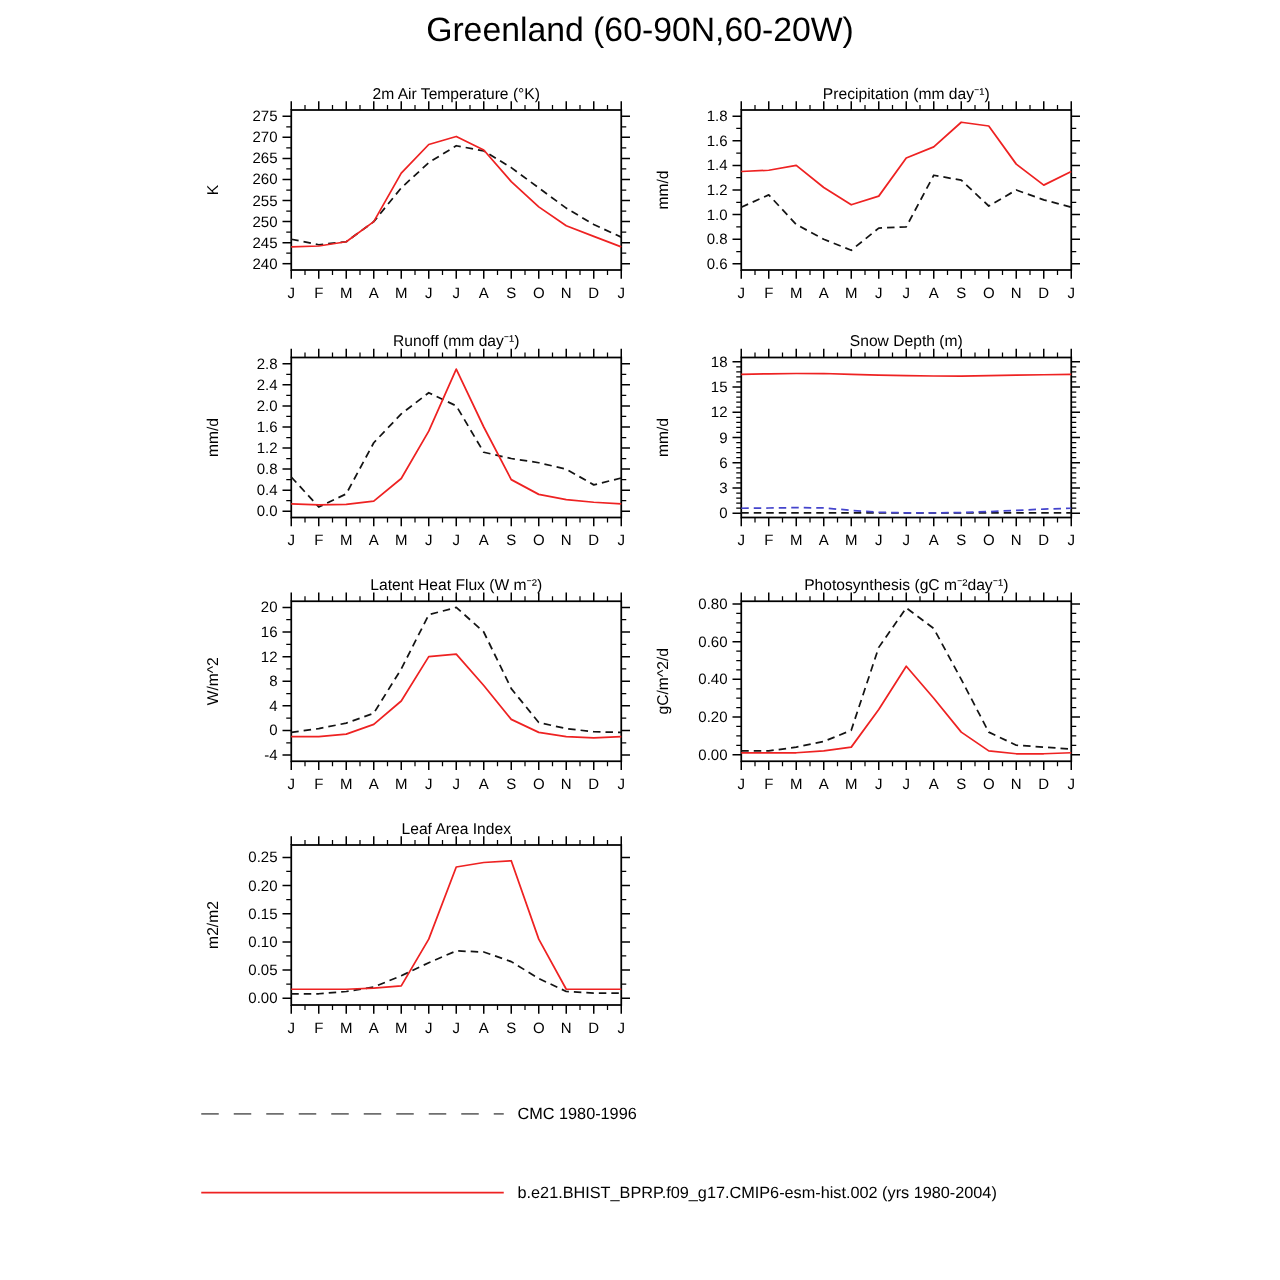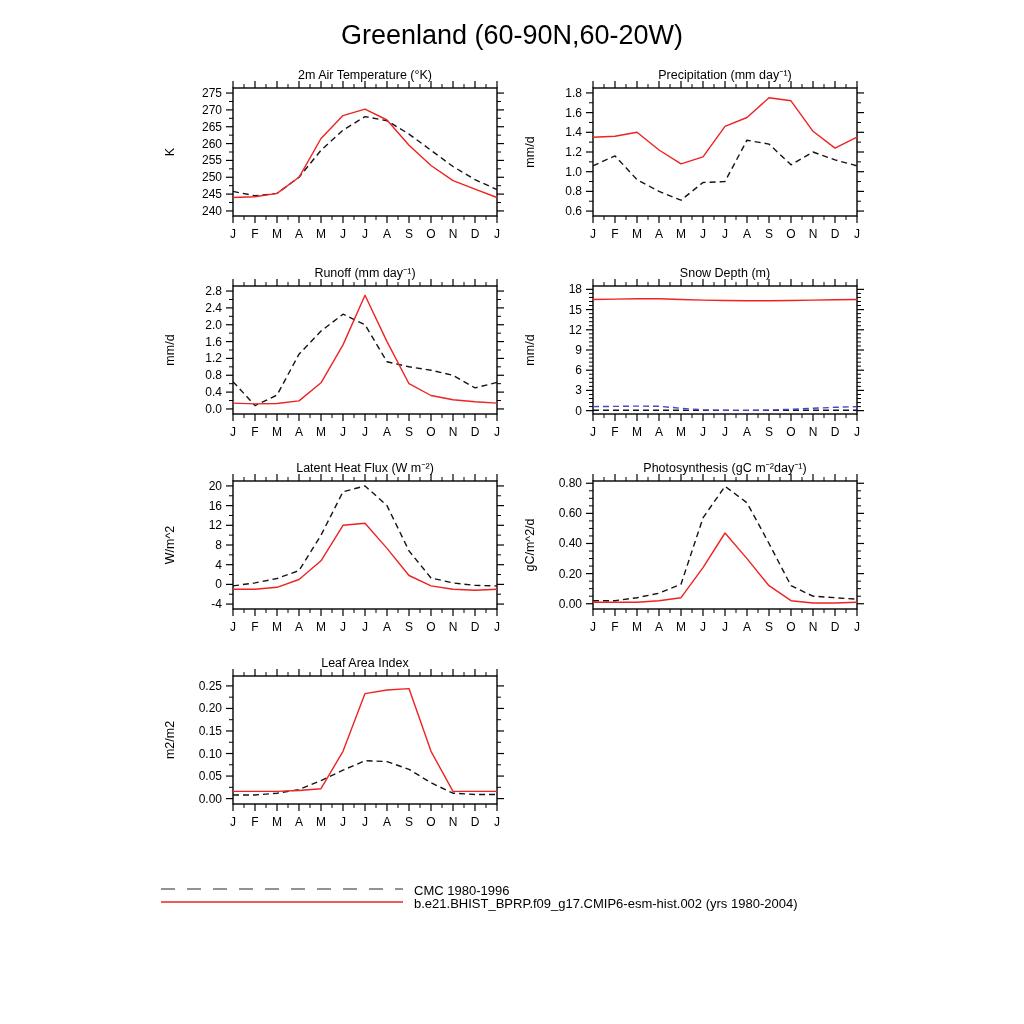--- a/index.html
+++ b/index.html
@@ -1,31 +1,31 @@
 <!DOCTYPE html>
 <html><head>
 <meta charset="utf-8">
 <style>
   html,body{margin:0;padding:0;background:#ffffff;}
   #stage{
     position:relative;width:1024px;height:1024px;background:#ffffff;
     font-family:"Liberation Sans", sans-serif;overflow:hidden;
   }
   #main-title{
-    position:absolute;left:0;top:20px;width:1024px;text-align:center;
+    position:absolute;left:0;top:9px;width:1024px;text-align:center;
     font-size:27px;color:#000;letter-spacing:0px;
   }
   .panel{position:absolute;}
   svg text{fill:#000;}
   .t-title{font-size:12.5px;}
   .t-tick{font-size:12px;}
   .t-month{font-size:12px;}
   .t-ylab{font-size:12.5px;}
   #legend{position:absolute;left:0;top:0;width:1024px;height:1024px;pointer-events:none;}
-  .legend-row{position:absolute;left:160px;display:flex;align-items:flex-start;}
+  .legend-row{position:absolute;left:160px;display:flex;align-items:center;}
   .legend-row svg{display:block;}
   .legend-label{font-size:13px;color:#000;margin-left:10px;white-space:nowrap;}
 </style>
 </head>
 <body>
 
 <div id="stage">
   <div id="main-title">Greenland (60-90N,60-20W)</div>
   <div id="panels">
       <svg width="420" height="178" class="panel" style="left: 138px; top: 70px; position: absolute;">
@@ -798,20 +798,20 @@
         <text x="36" y="82" text-anchor="middle" class="t-ylab" transform="rotate(-90 36 82)">m2/m2</text>
       </svg>
     </div>
   <div id="legend">
     <div class="legend-row" style="top:883px;">
       <svg width="244" height="12">
         <line x1="1" y1="6" x2="243" y2="6" stroke-width="1.4" stroke="#6f6f6f" stroke-dasharray="14 12"></line>
       </svg>
       <span class="legend-label">CMC 1980-1996</span>
     </div>
-    <div class="legend-row" style="top:896px;">
+    <div class="legend-row" style="top:946px;">
       <svg width="244" height="12">
         <line x1="1" y1="6" x2="243" y2="6" stroke-width="1.4" stroke="#ee2222"></line>
       </svg>
       <span class="legend-label">b.e21.BHIST_BPRP.f09_g17.CMIP6-esm-hist.002 (yrs 1980-2004)</span>
     </div>
   </div>
 </div>
 
 </body></html>

